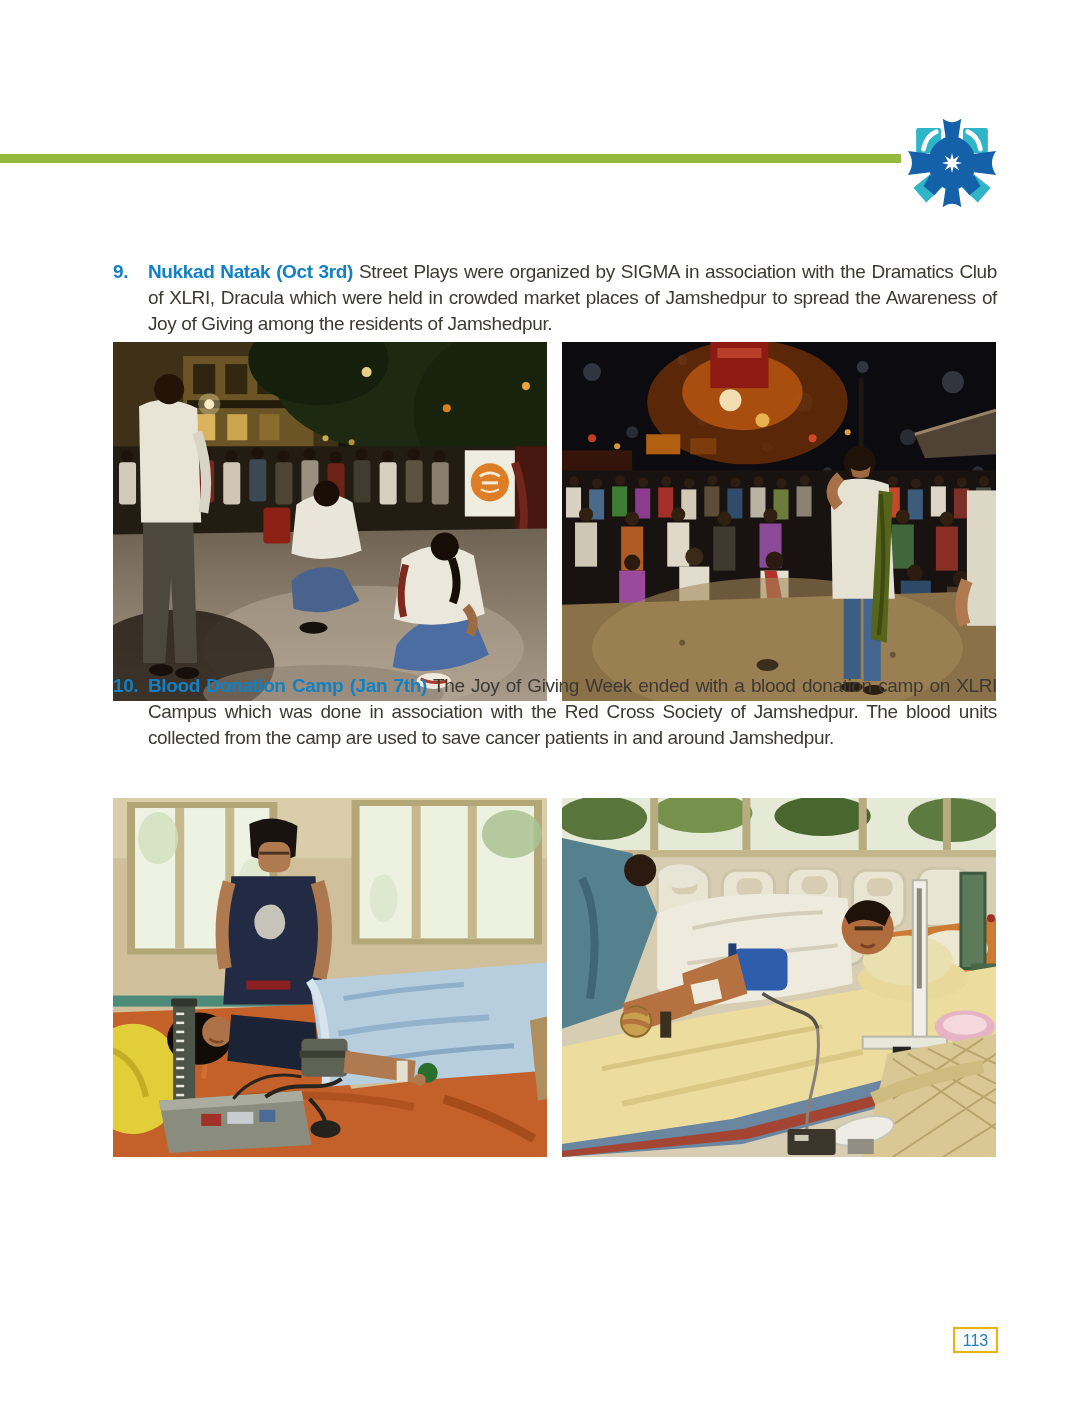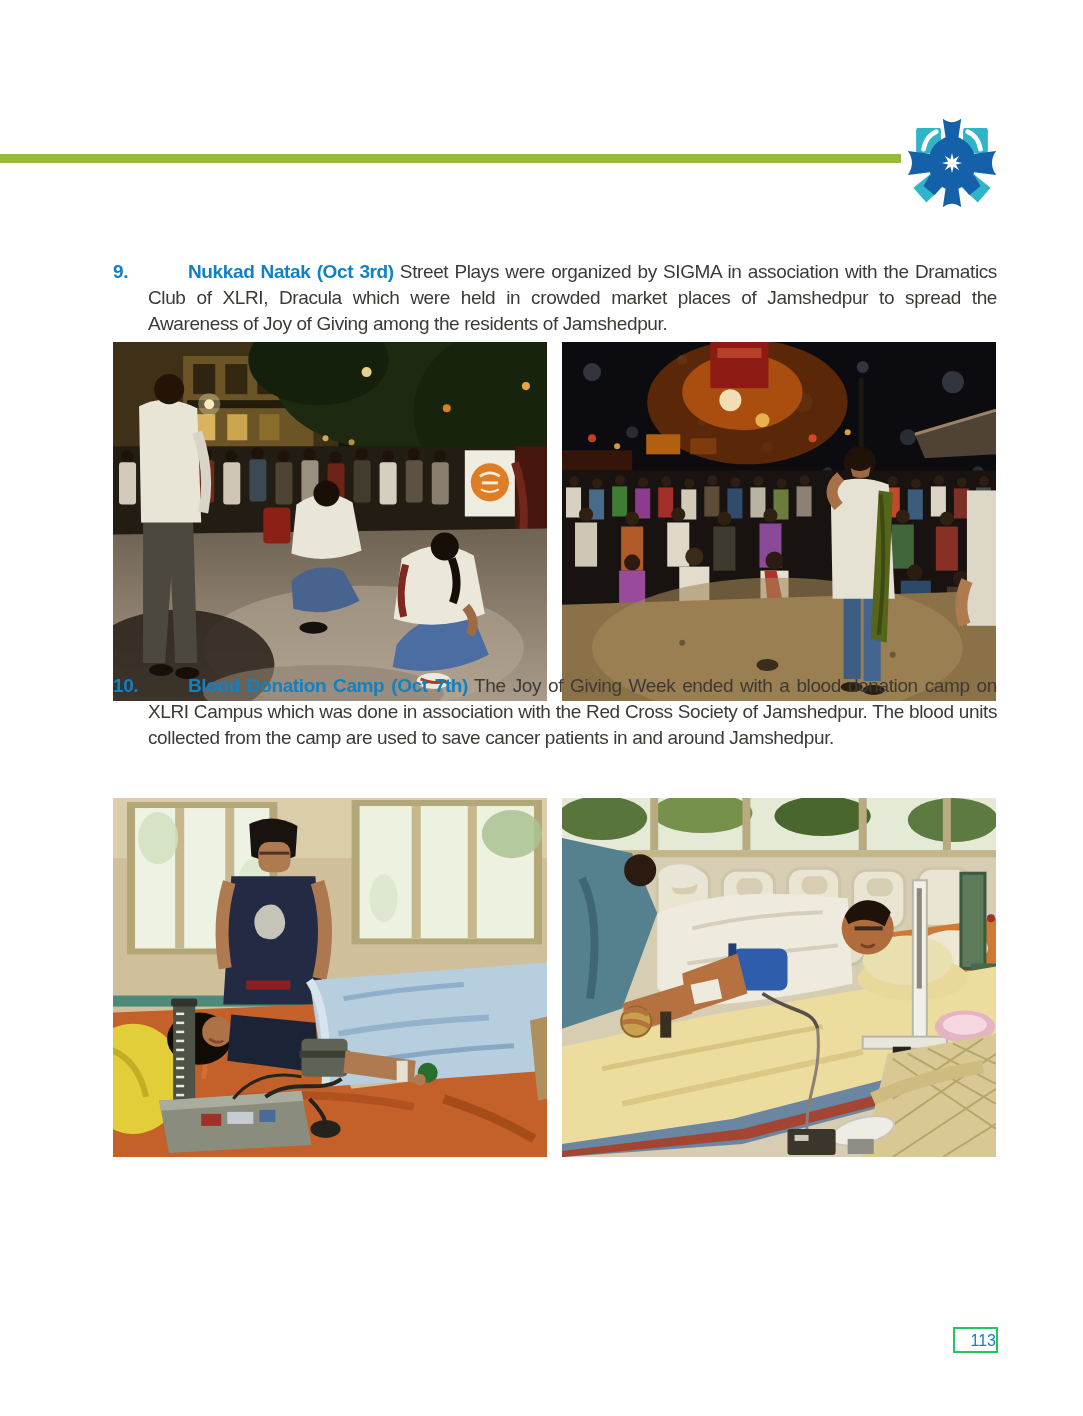--- a/index.html
+++ b/index.html
@@ -6,28 +6,28 @@
   .canvas{
     position:relative;width:1083px;height:1416px;background:#ffffff;
     font-family:"Liberation Sans", sans-serif;overflow:hidden;
   }
   .top-rule{position:absolute;left:0;top:154px;width:901px;height:9px;background:#95ba3e;}
   .logo{position:absolute;left:906px;top:114px;width:92px;height:98px;}
   .logo svg{display:block;width:100%;height:100%;}
   .item{position:absolute;left:113px;width:884px;color:#3d3a35;font-size:19px;line-height:26px;letter-spacing:-0.02em;}
   .item .num{position:absolute;left:0;top:0;color:#1180c4;font-weight:bold;}
   .item p{margin:0 0 0 35px;text-align:justify;}
-  .item .heading{color:#1180c4;font-weight:bold;margin-right:0.32em;margin-left:40px;}
+  .item .heading{color:#1180c4;font-weight:bold;margin-right:0.32em;}
   .photo-row{position:absolute;left:113px;display:flex;gap:15px;}
   .photo{width:434px;height:359px;overflow:hidden;background:#ddd;}
   .photo svg{display:block;width:100%;height:100%;}
   .page-num{
     position:absolute;left:953px;top:1327px;width:45px;height:26px;
-    border:2px solid #22c55e;color:#1a7dc0;font-size:16px;line-height:24px;
-    text-align:right;box-sizing:border-box;font-weight:normal;
+    border:2px solid #eab308;color:#1a7dc0;font-size:16px;line-height:24px;
+    text-align:center;box-sizing:border-box;font-weight:normal;
   }
 </style>
 </head>
 <body>
 
 <div class="canvas">
 
   <div class="top-rule"></div>
   <div class="logo">
     <svg viewBox="0 0 100 100">
@@ -265,21 +265,21 @@
         <ellipse cx="289" cy="344" rx="11" ry="5" fill="#2b1f14"></ellipse>
         <ellipse cx="311" cy="347" rx="11" ry="5" fill="#2b1f14"></ellipse>
         <rect x="404" y="148" width="29" height="135" fill="#ddd7c8"></rect>
         <path d="M404,238 q-10,24 -2,44" stroke="#b07a50" stroke-width="12" fill="none"></path>
       </svg>
     </div>
   </div>
 
   <section class="item" style="top:673px">
     <span class="num">10.</span>
-    <p><span class="heading">Blood Donation Camp (Oct 7th)</span><span>The Joy of Giving Week ended with a blood donation camp on XLRI Campus which was done in association with the Red Cross Society of Jamshedpur. The blood units collected from the camp are used to save cancer patients in and around Jamshedpur.</span></p>
+    <p><span class="heading">Blood Donation Camp (Jan 7th)</span><span>The Joy of Giving Week ended with a blood donation camp on XLRI Campus which was done in association with the Red Cross Society of Jamshedpur. The blood units collected from the camp are used to save cancer patients in and around Jamshedpur.</span></p>
   </section>
 
   <div class="photo-row" style="top:798px">
 
     <div class="photo" role="img" aria-label="Female donor lying on a bed with a blood pressure apparatus during the camp">
       <svg viewBox="0 0 433 358" preserveAspectRatio="none">
         <rect width="433" height="358" fill="#cfc09b"></rect>
         <rect x="0" y="0" width="433" height="60" fill="#d9cdaa"></rect>
         <rect x="14" y="4" width="150" height="152" fill="#b3a677"></rect>
         <rect x="22" y="10" width="134" height="140" fill="#eef2e3"></rect>

